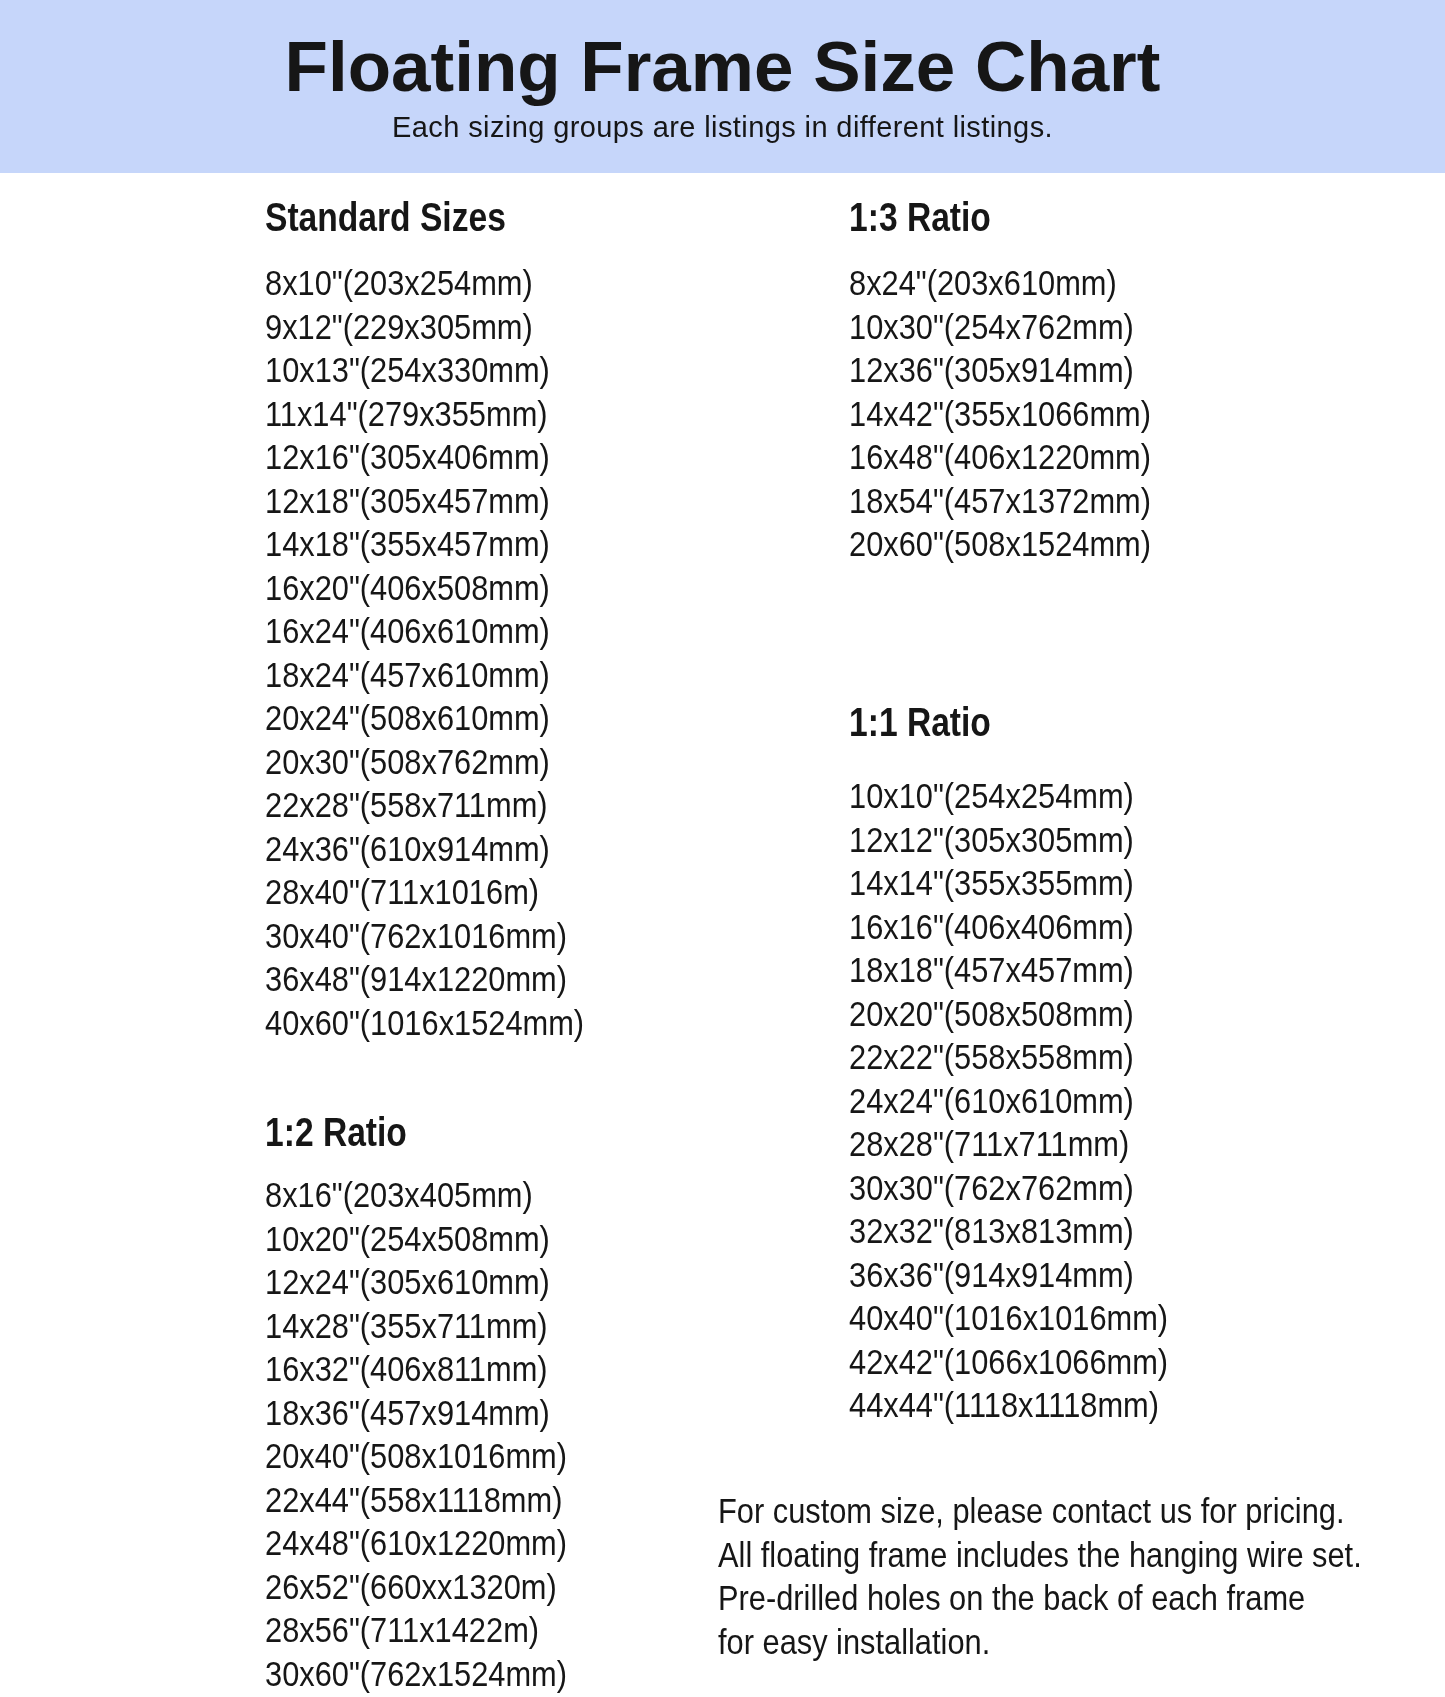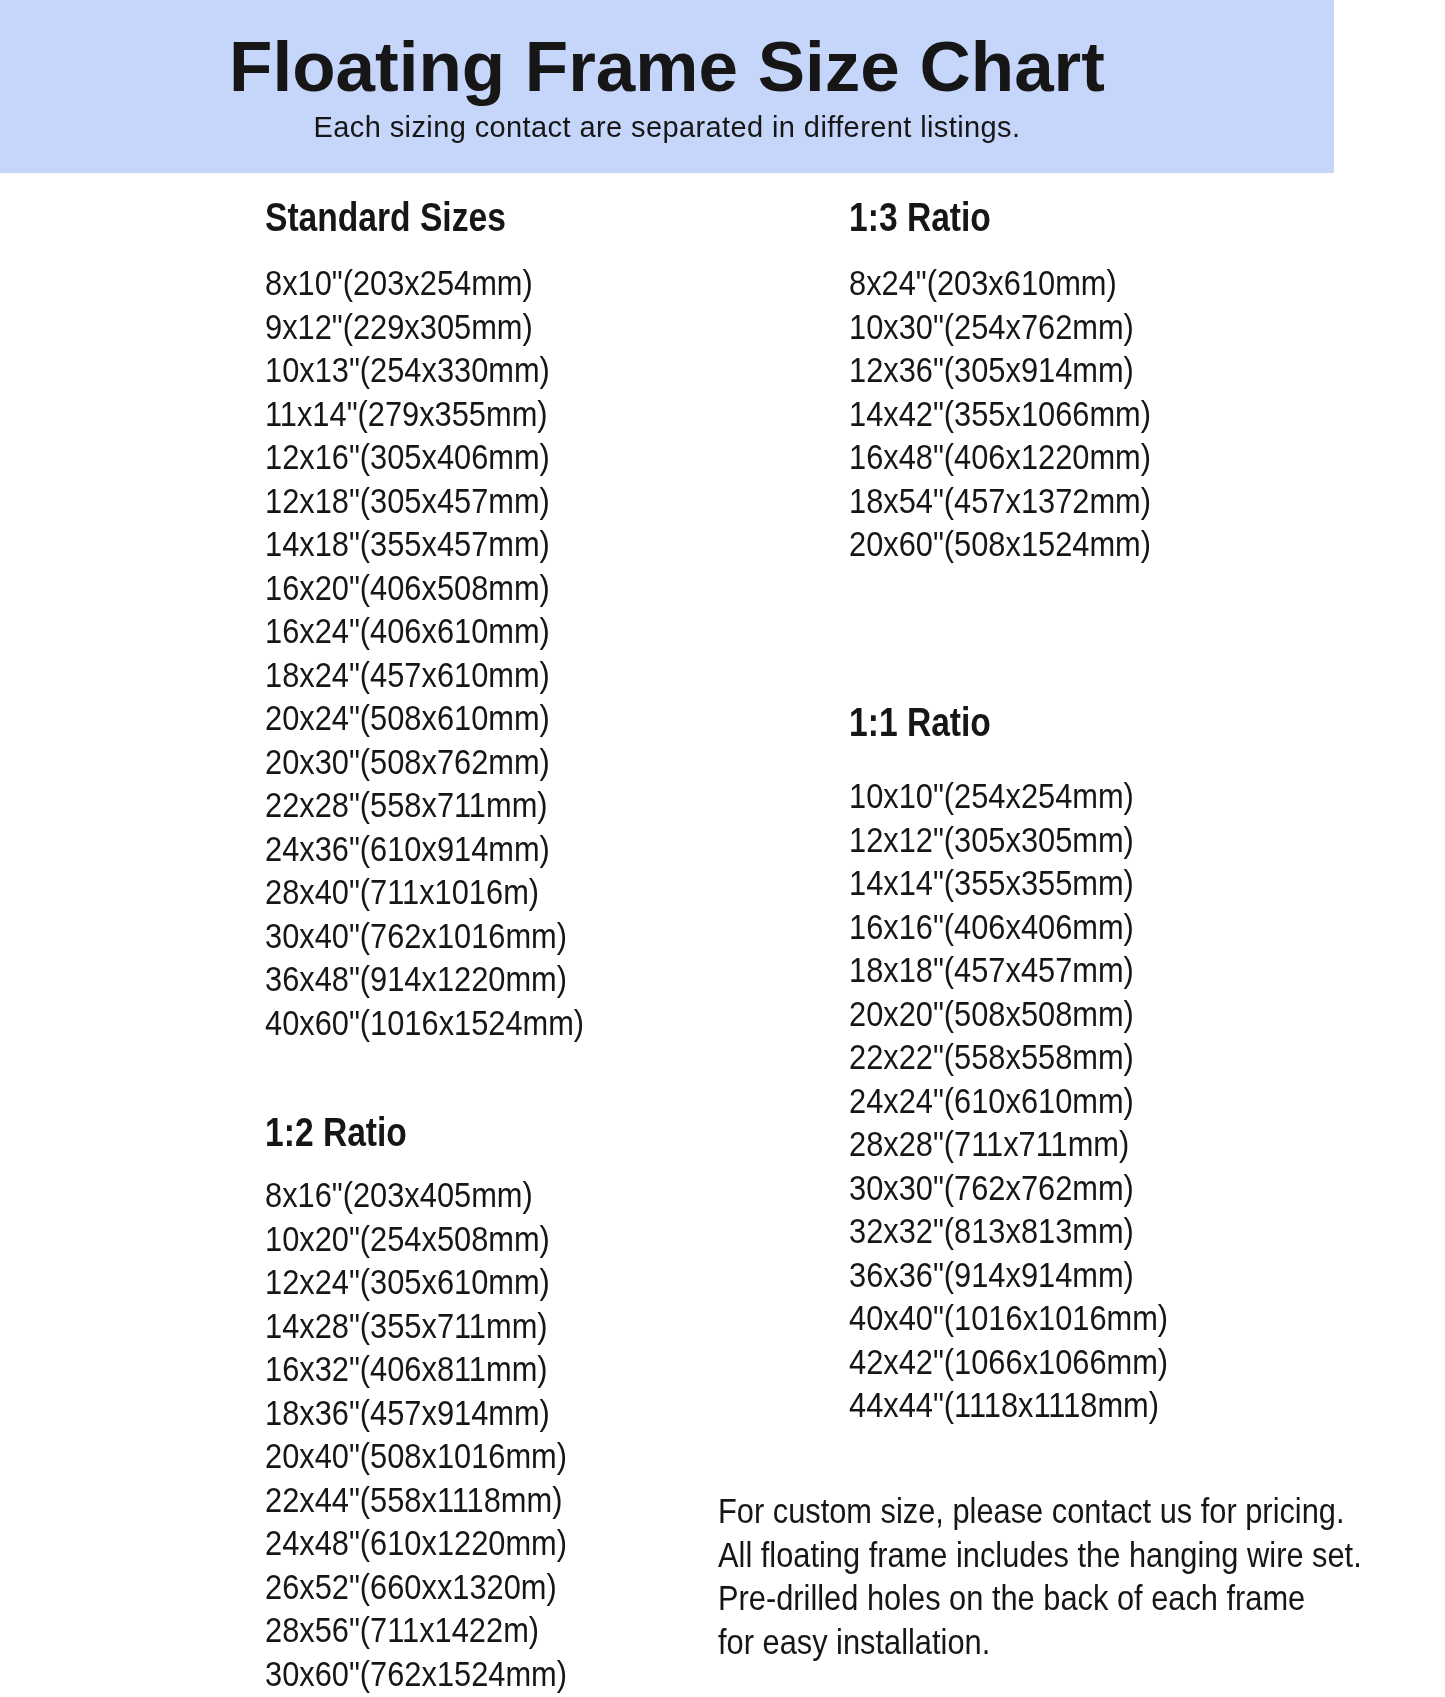--- a/index.html
+++ b/index.html
@@ -13,24 +13,23 @@
     height: 1697px;
     background: #ffffff;
     color: #161616;
     font-family: "Liberation Sans", "DejaVu Sans", sans-serif;
     overflow: hidden;
   }
   .hero {
     position: absolute;
     top: 0;
     left: 0;
-    width: 1314px;
+    width: 1445px;
     height: 173px;
     background: #c6d6fa;
-    padding-left: 20px;
   }
   .title {
     position: absolute;
     top: 29px;
     left: 0;
     width: 100%;
     margin: 0;
     text-align: center;
     font-size: 71px;
     line-height: 75px;
@@ -92,21 +91,21 @@
   #heading-ratio11  { left: 849px; top: 699px; }
   #list-ratio11     { left: 849px; top: 774px; }
 </style>
 </head>
 <body>
 
 <div class="page">
 
   <header class="hero" style="background: rgb(198, 214, 250);">
     <h1 class="title">Floating Frame Size Chart</h1>
-    <p class="subtitle">Each sizing contact are separated in different listings.</p>
+    <p class="subtitle">Each sizing groups are listings in different listings.</p>
   </header>
 
   <h2 class="sec-heading" id="heading-standard">Standard Sizes</h2>
   <ul class="size-list" id="list-standard">
       <li>8x10"(203x254mm)</li>
       <li>9x12"(229x305mm)</li>
       <li>10x13"(254x330mm)</li>
       <li>11x14"(279x355mm)</li>
       <li>12x16"(305x406mm)</li>
       <li>12x18"(305x457mm)</li>

